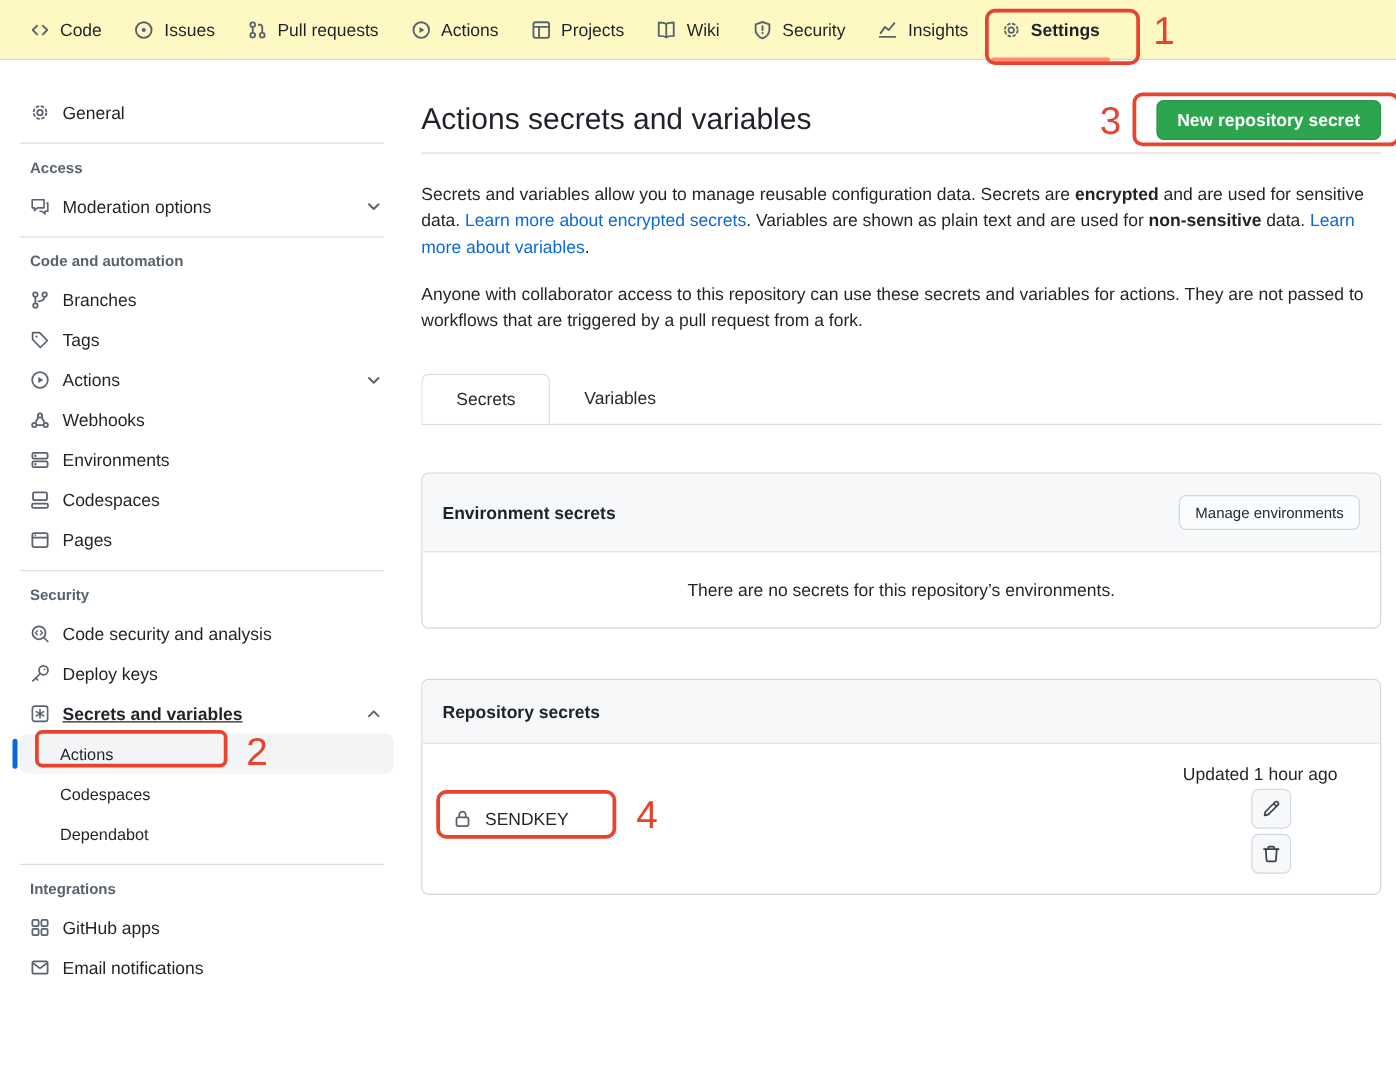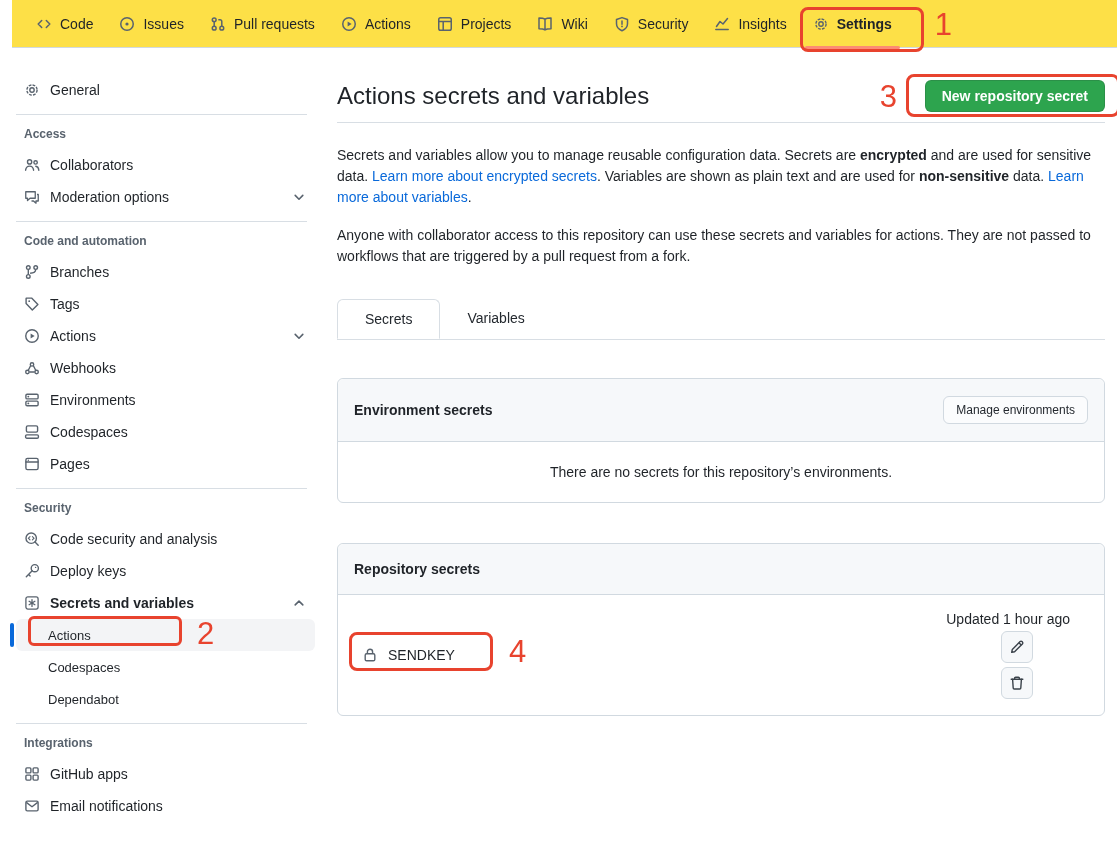--- a/index.html
+++ b/index.html
@@ -9,21 +9,21 @@
     font-family: "Liberation Sans", "DejaVu Sans", sans-serif;
     color: #1f2328; font-size: 14px;
   }
   svg { display:block; }
   .icon16 { width:16px; height:16px; flex:none; color:#59636e; }
 
   
   .topnav {
     position:absolute; top:0; left:0; right:0; height:48px;
     display:flex; align-items:center; gap:10px; padding:0 16px;
-    background:#fde047; border-bottom:1px solid #d1d9e0;margin-left:12px;
+    background:#fef9c3; border-bottom:1px solid #d1d9e0;
   }
   .nav-item {
     position:relative; display:flex; align-items:center; gap:8px;
     padding:6px 8px; border-radius:6px; font-size:14px; color:#1f2328;
     text-decoration:none; cursor:pointer; white-space:nowrap;
   }
   .nav-item.active { font-weight:700; }
   .nav-item.active .nav-underline {
     position:absolute; left:0; right:0; bottom:-11px; height:3px;
     border-radius:3px; background:var(--tab-underline-orange); z-index:5;
@@ -48,21 +48,21 @@
   .anno-num-4 { left:155px; top:-4px; }
 
   
   .sidebar { position:absolute; top:48px; left:0; width:321px; padding:26px 6px 0 16px; }
   .side-item {
     position:relative; display:flex; align-items:center; gap:10px;
     width:299px; height:32px; padding:0 8px; border-radius:6px;
     font-size:14px; color:#1f2328; cursor:pointer;
   }
   .side-item .chev { margin-left:auto; color:#59636e; }
-  .side-item.bold { font-weight:700; }
+  .side-item.bold { font-weight:700;text-decoration:underline; }
   .side-subitem { padding-left:32px; font-size:13px; }
   .side-subitem.selected { background:#f3f4f6; }
   .side-subitem.selected .sel-bar {
     position:absolute; left:-6px; top:4px; width:4px; height:24px;
     border-radius:2px; background:var(--selected-blue);
   }
   .side-divider { border:0; border-top:1px solid #d8dee4; margin:8px 8px 8px 0; }
   .side-section-title {
     font-size:12px; font-weight:700; color:#59636e;
     padding:0 8px; margin:12px 0 8px;
@@ -235,33 +235,20 @@
               <circle cx="8" cy="8" r="2.2"></circle>
               <circle cx="8" cy="8" r="5.1" stroke-dasharray="2.8 1.2"></circle>
             </g>
           </svg>
         </span>
       <span>General</span>
     </div>
     <hr class="side-divider">
 
     <div class="side-section-title">Access</div>
-    <div class="side-item">
-      <span class="icon16">
-          <svg viewBox="0 0 16 16">
-            <g fill="none" stroke="currentColor" stroke-width="1.4" stroke-linecap="round">
-              <circle cx="5.6" cy="4.9" r="2.1"></circle>
-              <path d="M1.6 13.2c.3-2.6 1.9-4.1 4-4.1s3.7 1.5 4 4.1"></path>
-              <circle cx="11.6" cy="5.4" r="1.7"></circle>
-              <path d="M11.8 9.3c1.7.2 2.8 1.6 3 3.9"></path>
-            </g>
-          </svg>
-        </span>
-      <span>Collaborators</span>
-    </div>
     <div class="side-item">
       <span class="icon16">
           <svg viewBox="0 0 16 16">
             <g fill="none" stroke="currentColor" stroke-width="1.3" stroke-linejoin="round">
               <path d="M1.75 2.75h9.5v6.5H6l-2.5 2.2V9.25H1.75Z"></path>
               <path d="M13 5.5h1.25v6.5H12v2.2l-2.5-2.2H7.5"></path>
             </g>
           </svg>
         </span>
       <span>Moderation options</span>

